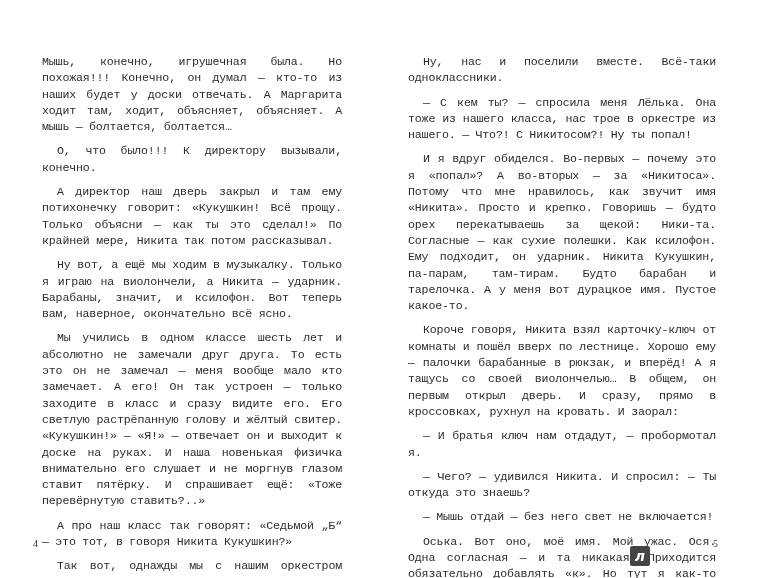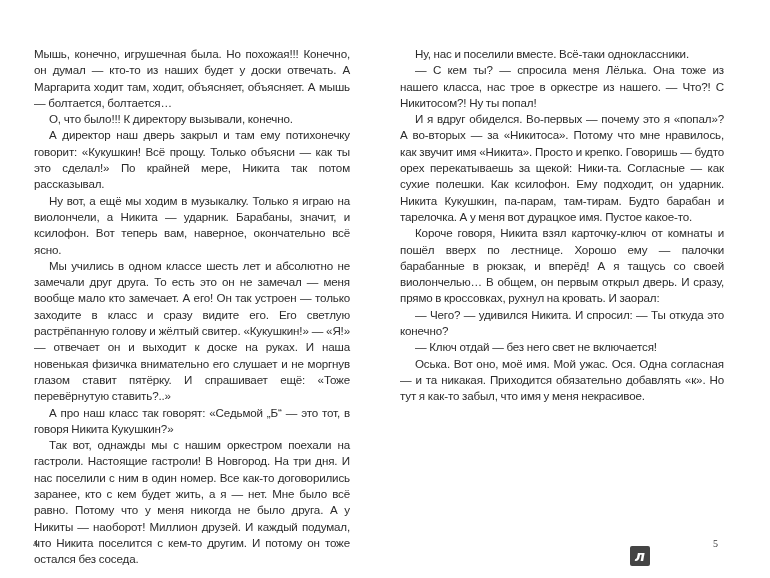--- a/index.html
+++ b/index.html
@@ -2,25 +2,25 @@
 <html><head>
   <meta charset="utf-8">
   <style>
     html, body { margin: 0; padding: 0; background: #ffffff; }
     body { width: 770px; height: 578px; position: relative; overflow: hidden; }
     .spread { position: absolute; left: 0; top: 0; width: 770px; height: 578px; background: #ffffff; }
     .page { position: absolute; top: 46px; }
     .page.left { left: 34px; width: 316px; }
     .page.right { left: 400px; width: 324px; }
     .para {
-      font-family: Liberation Sans, sans-serif;
+      font-family: Liberation Mono, monospace;
       font-size: 11.6px;
       line-height: 16.3px;
       color: #2b2b2b;
-      margin: 0;
+      margin: 8px;
       text-align: justify;
       text-indent: 15px;
       letter-spacing: -0.15px;
       word-spacing: -0.3px;
     }
     .para.noindent { text-indent: 0; }
     .page-number {
       position: absolute; top: 538px;
       font-family: "Liberation Serif", serif;
       font-size: 10px; color: #333;
@@ -45,20 +45,21 @@
       <p class="para">Ну вот, а ещё мы ходим в музыкалку. Только я играю на виолончели, а Никита — ударник. Барабаны, значит, и ксилофон. Вот теперь вам, наверное, окончательно всё ясно.</p>
       <p class="para">Мы учились в одном классе шесть лет и абсолютно не замечали друг друга. То есть это он не замечал — меня вообще мало кто замечает. А его! Он так устроен — только заходите в класс и сразу видите его. Его светлую растрёпанную голову и жёлтый свитер. «Кукушкин!» — «Я!» — отвечает он и выходит к доске на руках. И наша новенькая физичка внимательно его слушает и не моргнув глазом ставит пятёрку. И спрашивает ещё: «Тоже перевёрнутую ставить?..»</p>
       <p class="para">А про наш класс так говорят: «Седьмой „Б“ — это тот, в говоря Никита Кукушкин?»</p>
       <p class="para">Так вот, однажды мы с нашим оркестром поехали на гастроли. Настоящие гастроли! В Новгород. На три дня. И нас поселили с ним в один номер. Все как-то договорились заранее, кто с кем будет жить, а я — нет. Мне было всё равно. Потому что у меня никогда не было друга. А у Никиты — наоборот! Миллион друзей. И каждый подумал, что Никита поселится с кем-то другим.  И потому он тоже остался без соседа.</p>
     </div>
   <div class="page right" id="right-page">
       <p class="para">Ну, нас и поселили вместе. Всё-таки одноклассники.</p>
       <p class="para">— С кем ты? — спросила меня Лёлька. Она тоже из нашего класса, нас трое в оркестре из нашего. — Что?! С Никитосом?! Ну ты попал!</p>
       <p class="para">И я вдруг обиделся. Во-первых — почему это я «попал»? А во-вторых — за «Никитоса». Потому что мне нравилось, как звучит имя «Никита». Просто и крепко. Говоришь — будто орех перекатываешь за щекой: Ники-та. Согласные — как сухие полешки. Как ксилофон. Ему подходит, он ударник. Никита Кукушкин, па-парам, там-тирам. Будто барабан и тарелочка. А у меня вот дурацкое имя. Пустое какое-то.</p>
       <p class="para">Короче говоря, Никита взял карточку-ключ от комнаты и пошёл вверх по лестнице. Хорошо ему — палочки барабанные в рюкзак, и вперёд! А я тащусь со своей виолончелью… В общем, он первым открыл дверь. И сразу, прямо в кроссовках, рухнул на кровать. И заорал:</p>
-      <p class="para">— Чего? — удивился Никита. И спросил: — Ты откуда это конечно?</p>
-      <p class="para">— Ключ отдай — без него свет не включается!</p>
+      <p class="para">— И братья ключ нам отдадут, — пробормотал я.</p>
+      <p class="para">— Чего? — удивился Никита. И спросил: — Ты откуда это знаешь?</p>
+      <p class="para">— Мышь отдай — без него свет не включается!</p>
       <p class="para">Оська. Вот оно, моё имя. Мой ужас. Ося. Одна согласная — и та никакая. Приходится обязательно добавлять «к». Но тут я как-то забыл, что имя у меня некрасивое.</p>
     </div>
   <div class="page-number left">4</div>
   <div class="page-number right">5</div>
   <div class="logo">л</div>
 </div>
 
 </body></html>

